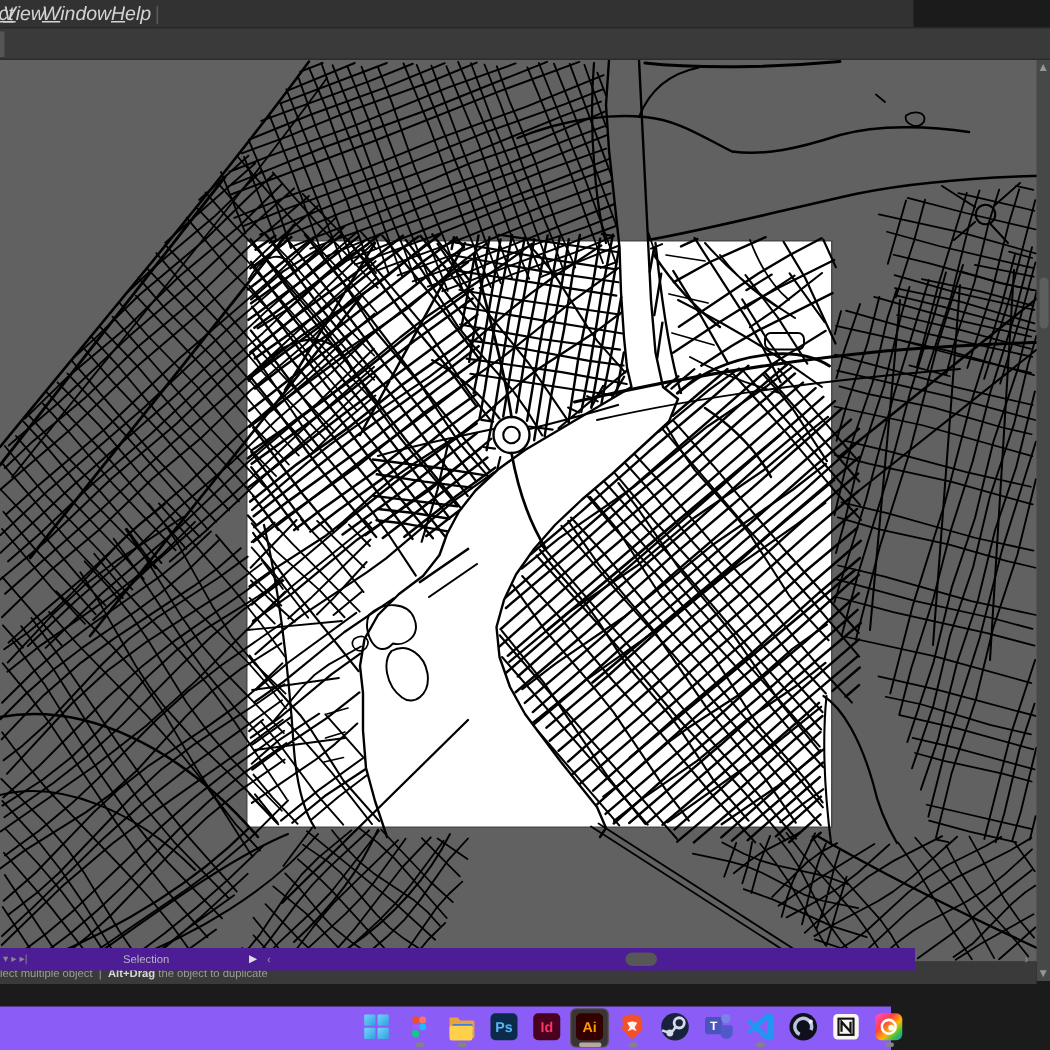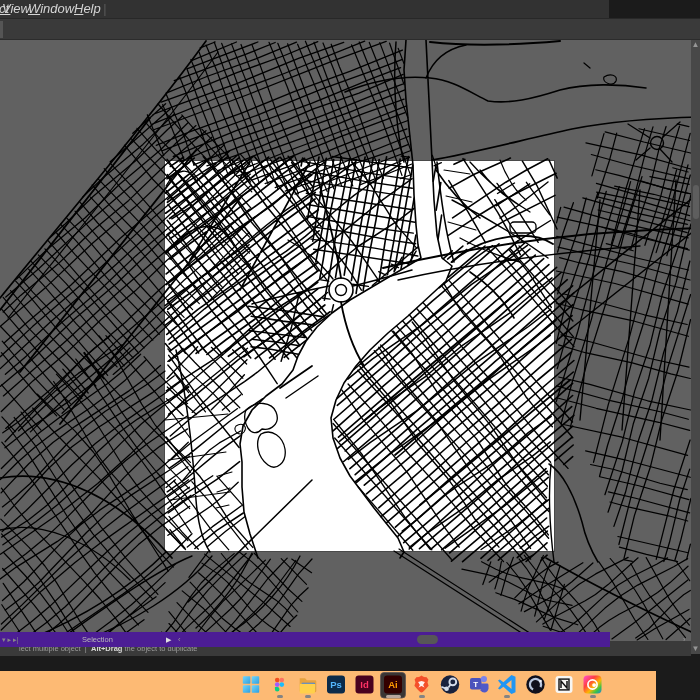--- a/index.html
+++ b/index.html
@@ -7,25 +7,25 @@
   color:#d4d4d4;font-size:13px;line-height:18px;font-style:italic;}
 #menubar .u{text-decoration:underline}
 #row2{position:absolute;left:0;top:18px;width:700px;height:22px;background:#3a3a3a;
   border-top:1px solid #282828;border-bottom:1px solid #2c2c2c}
 #row2 .chip{position:absolute;left:0;top:2px;width:3px;height:17px;background:#555}
 #canvas{position:absolute;left:0;top:40px;width:700px;height:601px;background:#616161}
 #vscroll{position:absolute;left:691px;top:40px;width:9px;height:614px;background:#484848;
   color:#969696;font-size:8px;text-align:center}
 #vscroll .h{position:absolute;left:1.5px;top:145px;width:6px;height:34px;background:#5e5e5e;border-radius:3px}
 #hintbar{position:absolute;left:0;top:641px;width:691px;height:15px;background:#3a3a3a;
-  color:#9c9c9c;font-size:7.5px;line-height:15px;padding-left:19px;white-space:nowrap}
+  color:#9c9c9c;font-size:7.5px;line-height:15px;padding-left:0;white-space:nowrap}
 #hintbar b{color:#d8d8d8;font-weight:bold}
 #statbar{position:absolute;left:0;top:632px;width:610px;height:15px;background:#4c1d95;
   color:#a8a8a8;font-size:7.5px;line-height:15px}
-#taskbar{position:absolute;left:0;top:671px;width:656px;height:29px;background:#fdba74}
+#taskbar{position:absolute;left:0;top:671px;width:594px;height:29px;background:#8b5cf6}
 .ind{position:absolute;top:695px;height:2.5px;border-radius:1.5px;background:#848484}
 </style></head><body>
 
 <div id="menubar">
     <span style="position:absolute;left:-1px;text-decoration:underline">ct</span>
     <span style="position:absolute;left:2px"><span class="u">V</span>iew</span>
     <span style="position:absolute;left:28px"><span class="u">W</span>indow</span>
     <span style="position:absolute;left:74px"><span class="u">H</span>elp</span>
     <span style="position:absolute;left:103px;color:#5a5a5a">|</span>
   </div>

